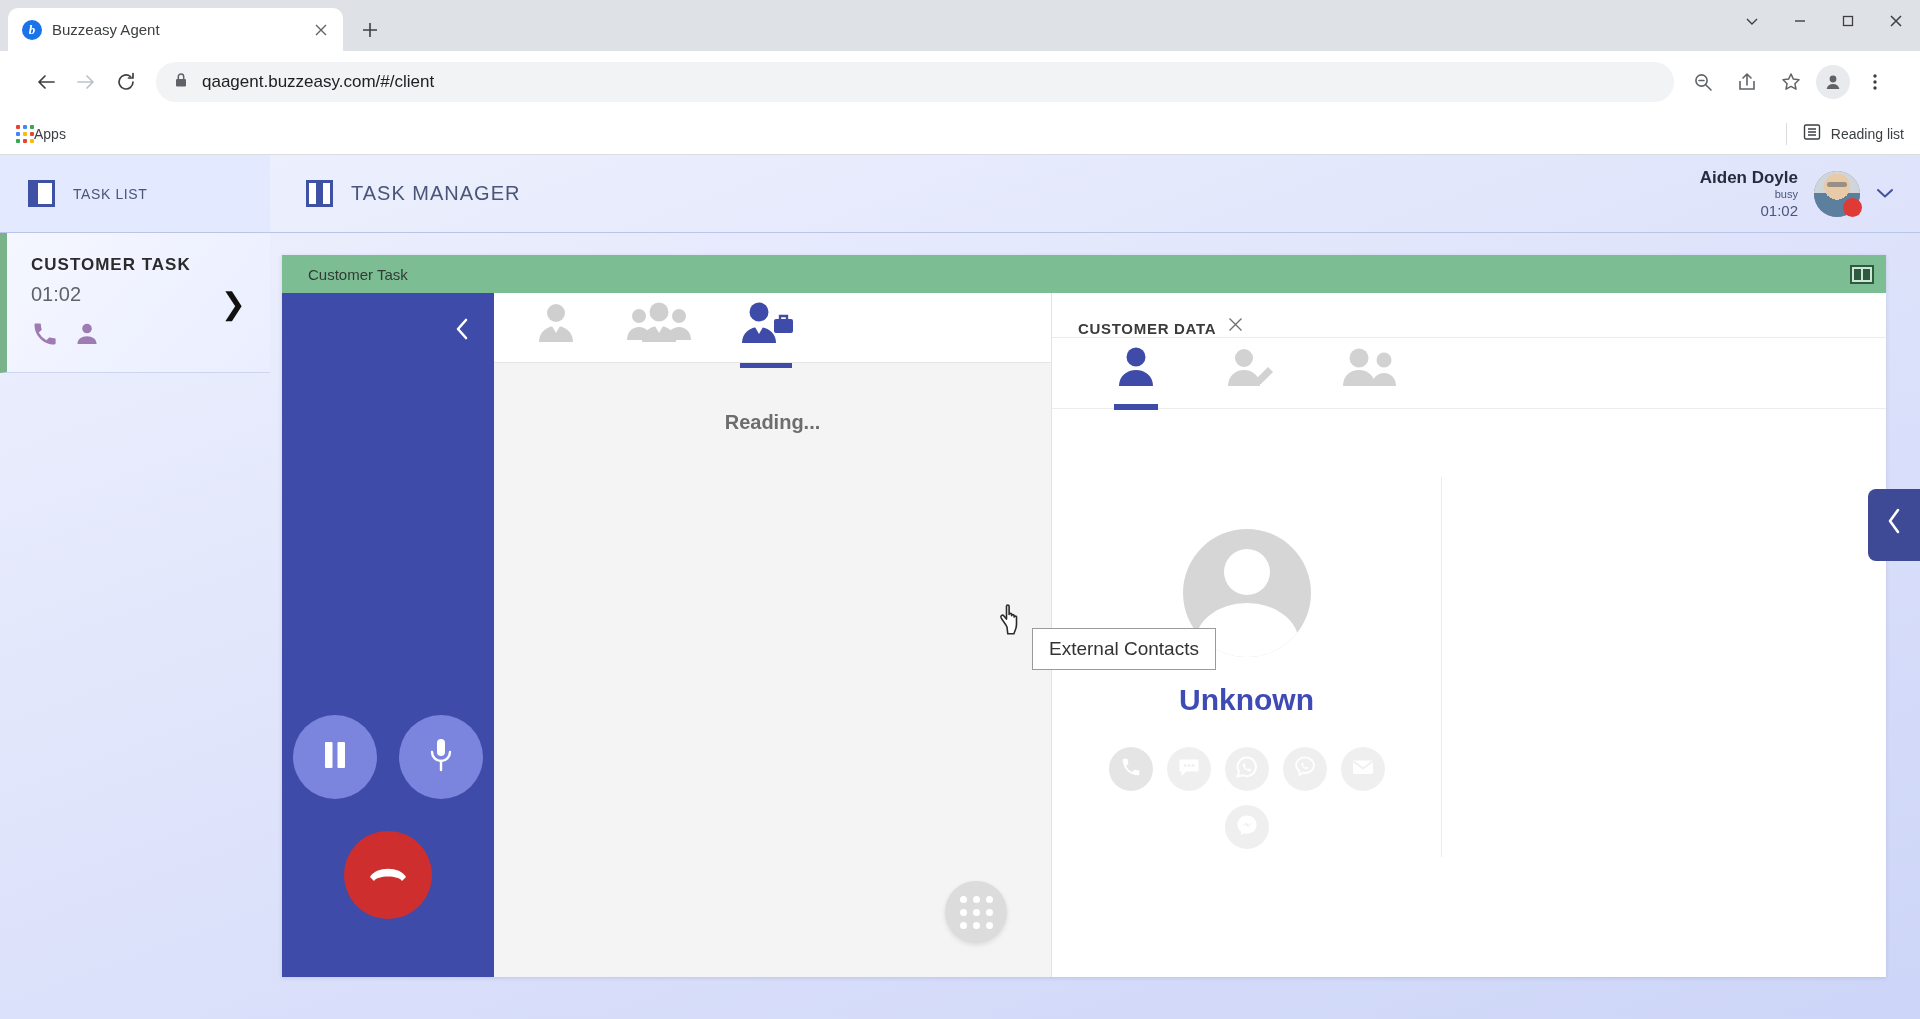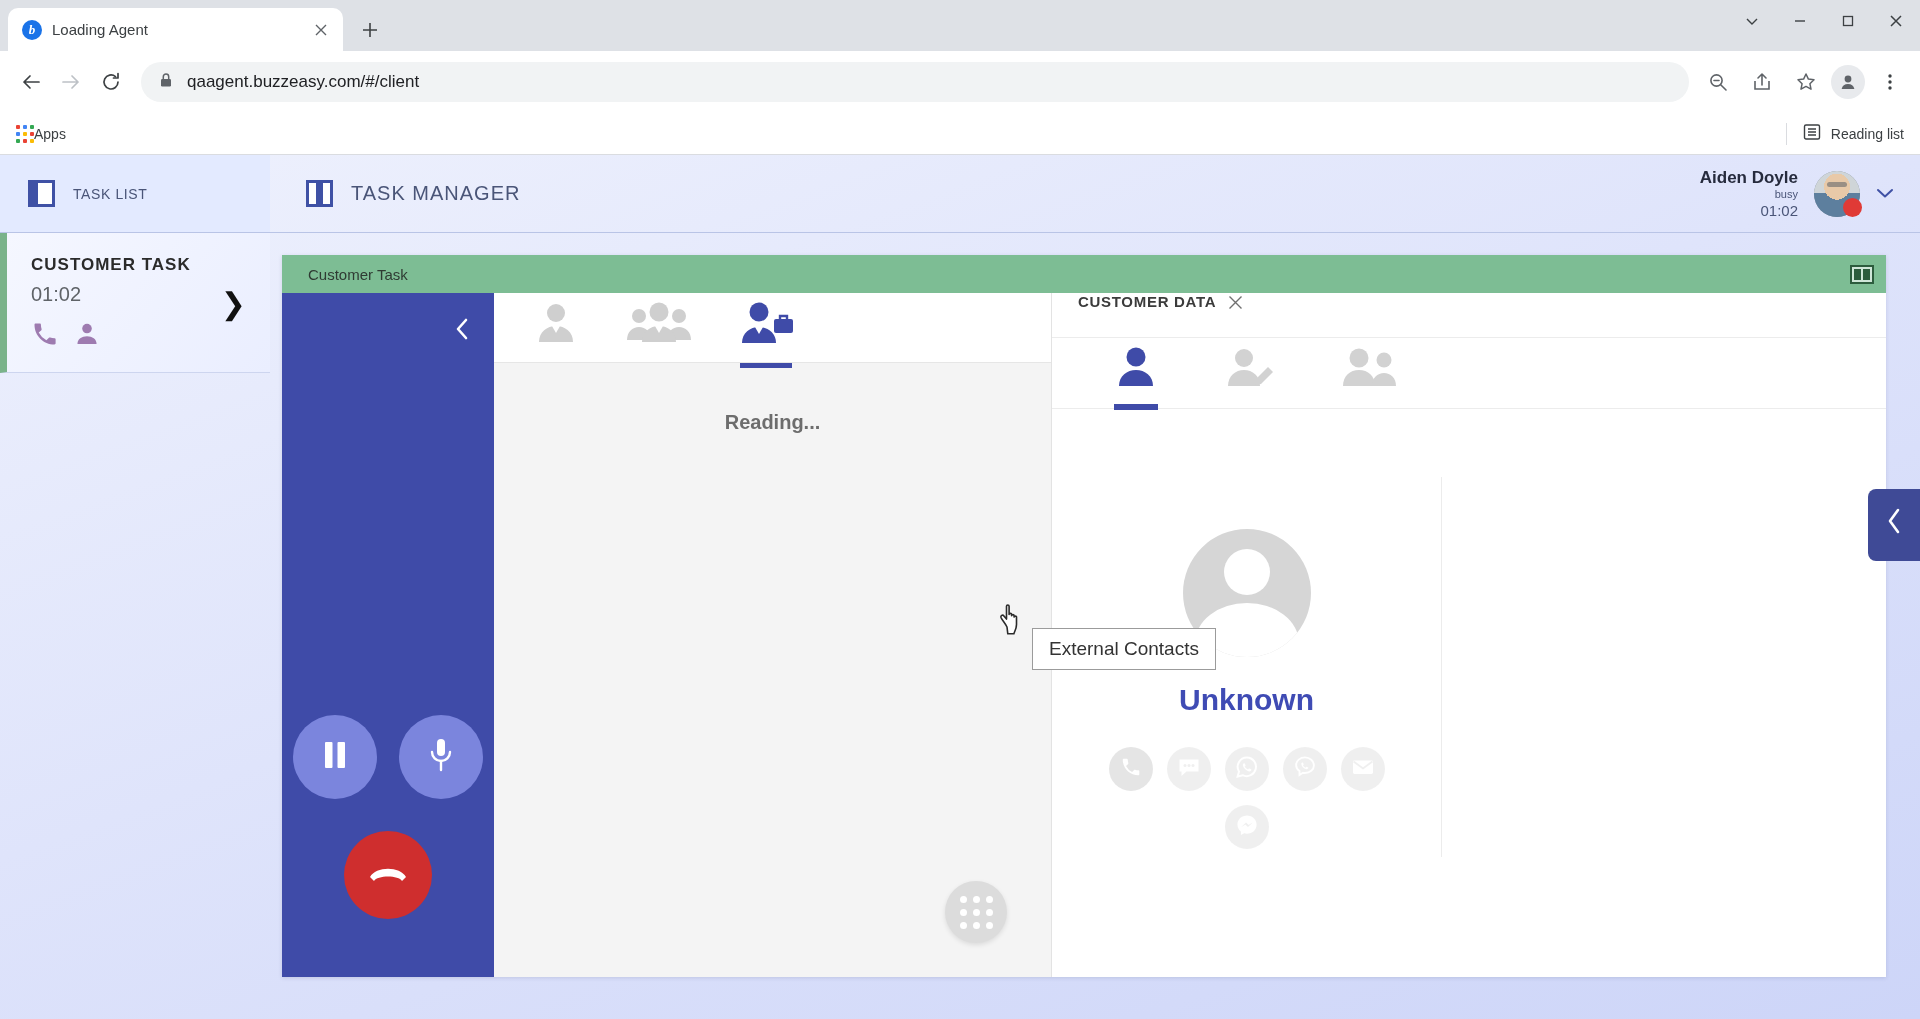--- a/index.html
+++ b/index.html
@@ -42,21 +42,21 @@
   .winctrls {
     margin-left:auto; display:flex; align-items:flex-start; height:51px;
   }
   .winbtn {
     width:48px; height:41px; display:flex; align-items:center; justify-content:center;
     color:#3c4043;
   }
 
   .toolbar {
     height:62px; background:#ffffff; display:flex; align-items:center;
-    padding:0 11px; flex:0 0 62px;
+    padding:0 26px; flex:0 0 62px;
   }
   .navbtn {
     width:40px; height:40px; border-radius:50%; display:flex;
     align-items:center; justify-content:center; color:#5f6368;
   }
   .navbtn.disabled { color:#bdc1c6; }
   .omnibox {
     flex:1; height:40px; background:#f1f3f4; border-radius:20px;
     display:flex; align-items:center; padding:0 6px 0 18px; margin:0 10px;
     gap:14px; position:relative;
@@ -224,21 +224,21 @@
 
   .tooltip {
     position:absolute; left:762px; top:395px; background:#fff; border:1px solid #9b9b9b;
     padding:9px 16px; font-size:19px; color:#333; white-space:nowrap; z-index:40;
     font-family:"Liberation Sans", sans-serif;
   }
   .cursor { position:absolute; left:726px; top:368px; z-index:50; pointer-events:none; }
 
   
   .custdata { flex:1; display:flex; flex-direction:column; min-width:0; background:#fff; }
-  .cd-head { height:44px; display:flex; align-items:flex-start; gap:12px; padding-left:26px; flex:0 0 44px; }
+  .cd-head { height:44px; display:flex; align-items:flex-end; gap:12px; padding-left:26px; flex:0 0 44px; }
   .cd-title { font-size:15px; font-weight:bold; color:#3b3b3b; letter-spacing:.7px; }
   .cd-close { color:#707070; font-size:19px; }
   .cd-tabs {
     height:72px; display:flex; align-items:center; gap:64px; padding-left:60px; flex:0 0 72px;
     border-bottom:1px solid #ececec; border-top:1px solid #ececec;
   }
   .cd-tab { position:relative; padding-bottom:8px; }
   .cd-tab .underline { position:absolute; left:2px; right:2px; bottom:-10px; height:6px; background:#3f4ba8; display:none; }
   .cd-tab.active .underline { display:block; }
 
@@ -286,21 +286,21 @@
   }
 </style>
 </head>
 <body>
 
 <div class="browser">
 
   <div class="tabstrip">
     <div class="tab">
       <span class="tab-favicon">b</span>
-      <span class="tab-title">Loading Agent</span>
+      <span class="tab-title">Buzzeasy Agent</span>
       <span class="tab-close">
         <svg width="12" height="12" viewBox="0 0 12 12">
             <path d="M1 1 L11 11 M11 1 L1 11" stroke="#5f6368" stroke-width="1.4" fill="none"></path>
           </svg>
       </span>
     </div>
     <div class="newtab">
       <svg width="16" height="16" viewBox="0 0 16 16">
           <path d="M8 1 V15 M1 8 H15" stroke="#3c4043" stroke-width="1.6" fill="none"></path>
         </svg>

